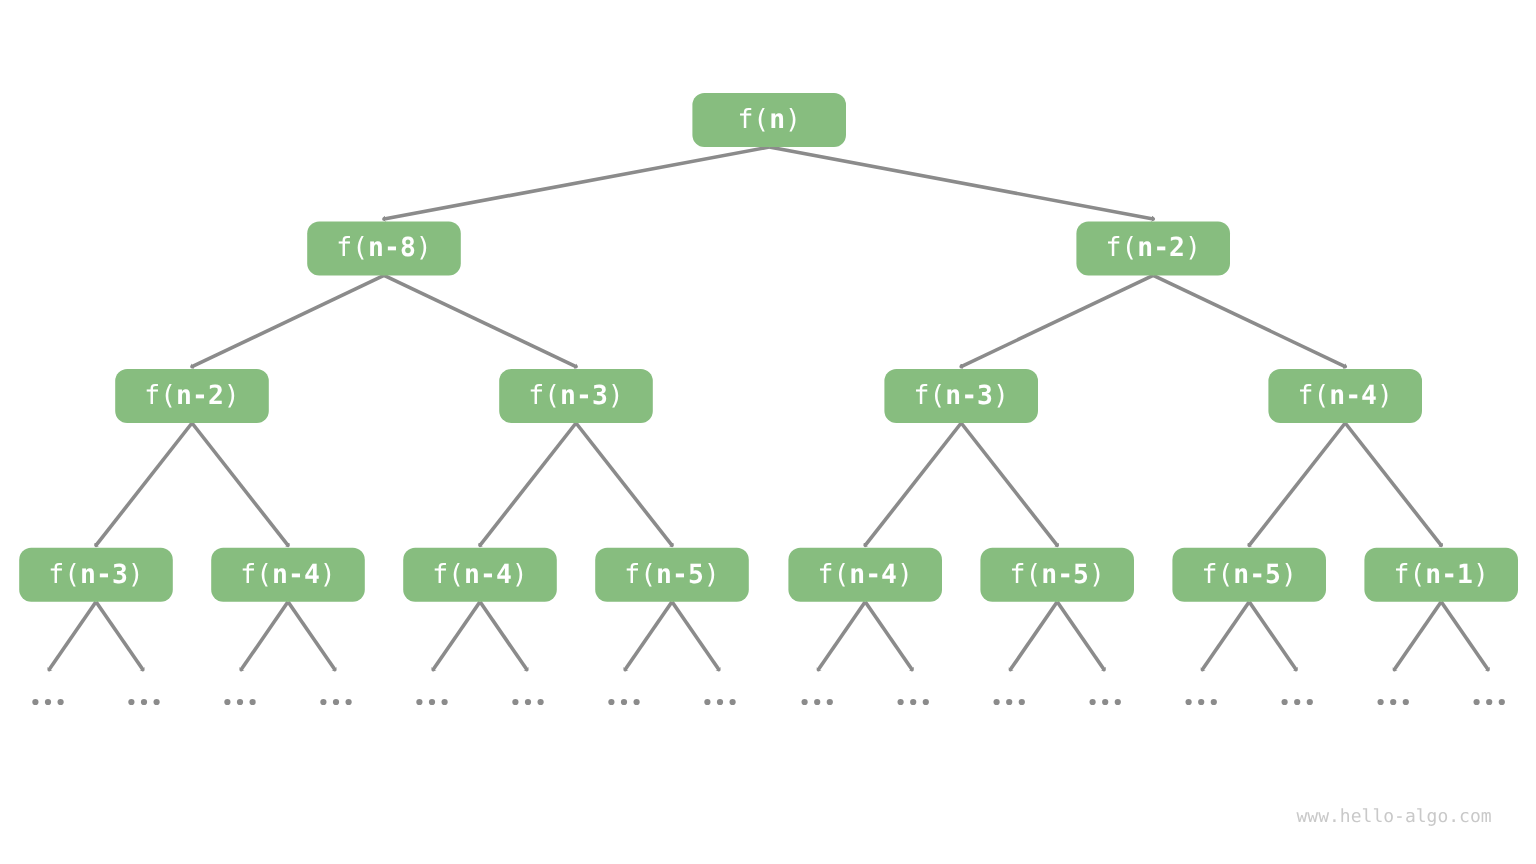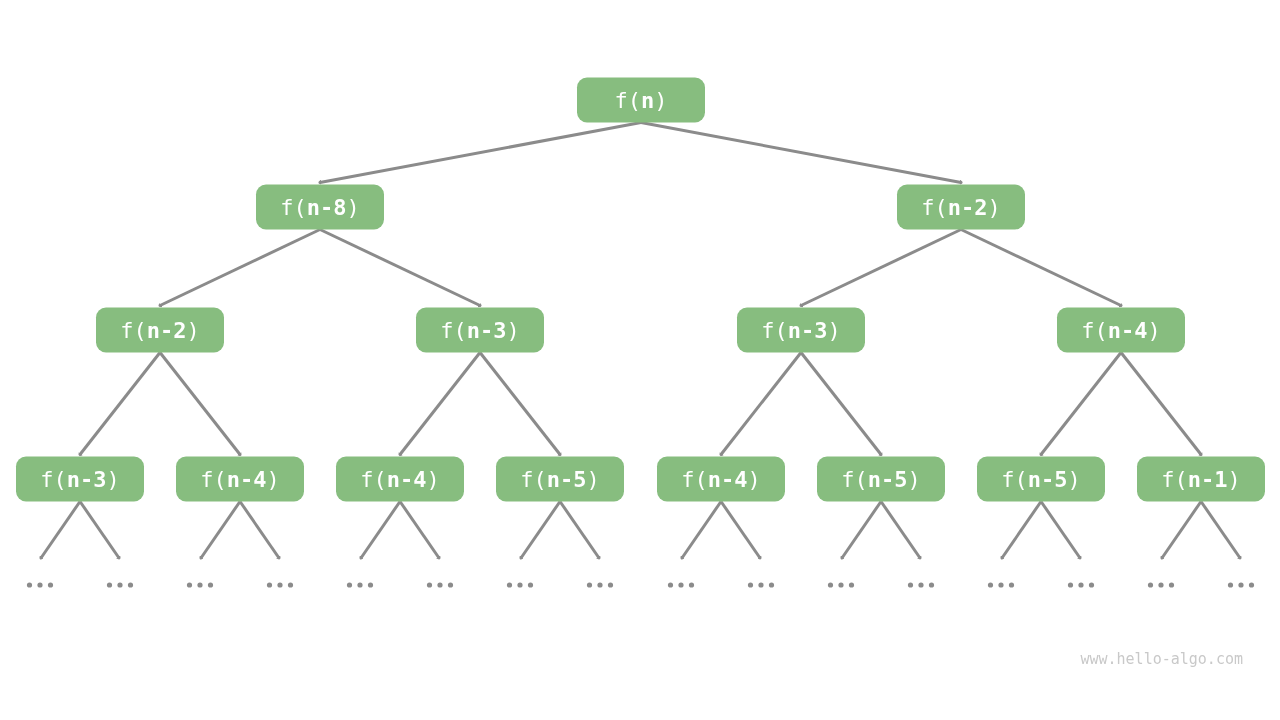--- a/index.html
+++ b/index.html
@@ -38,21 +38,21 @@
   }
   .tree-node .pre, .tree-node .post {
     font-weight: 400;
   }
   .tree-node .arg {
     font-weight: 700;
   }
   .watermark {
     position: absolute;
     right: 37px;
-    top: 650px;
+    top: 671px;
     font-size: 15px;
     font-weight: 400;
   }
 </style>
 </head>
 <body>
 
 <div class="stage">
   <svg id="edges-layer" viewBox="0 0 1280 720" xmlns="http://www.w3.org/2000/svg">
       <defs>

